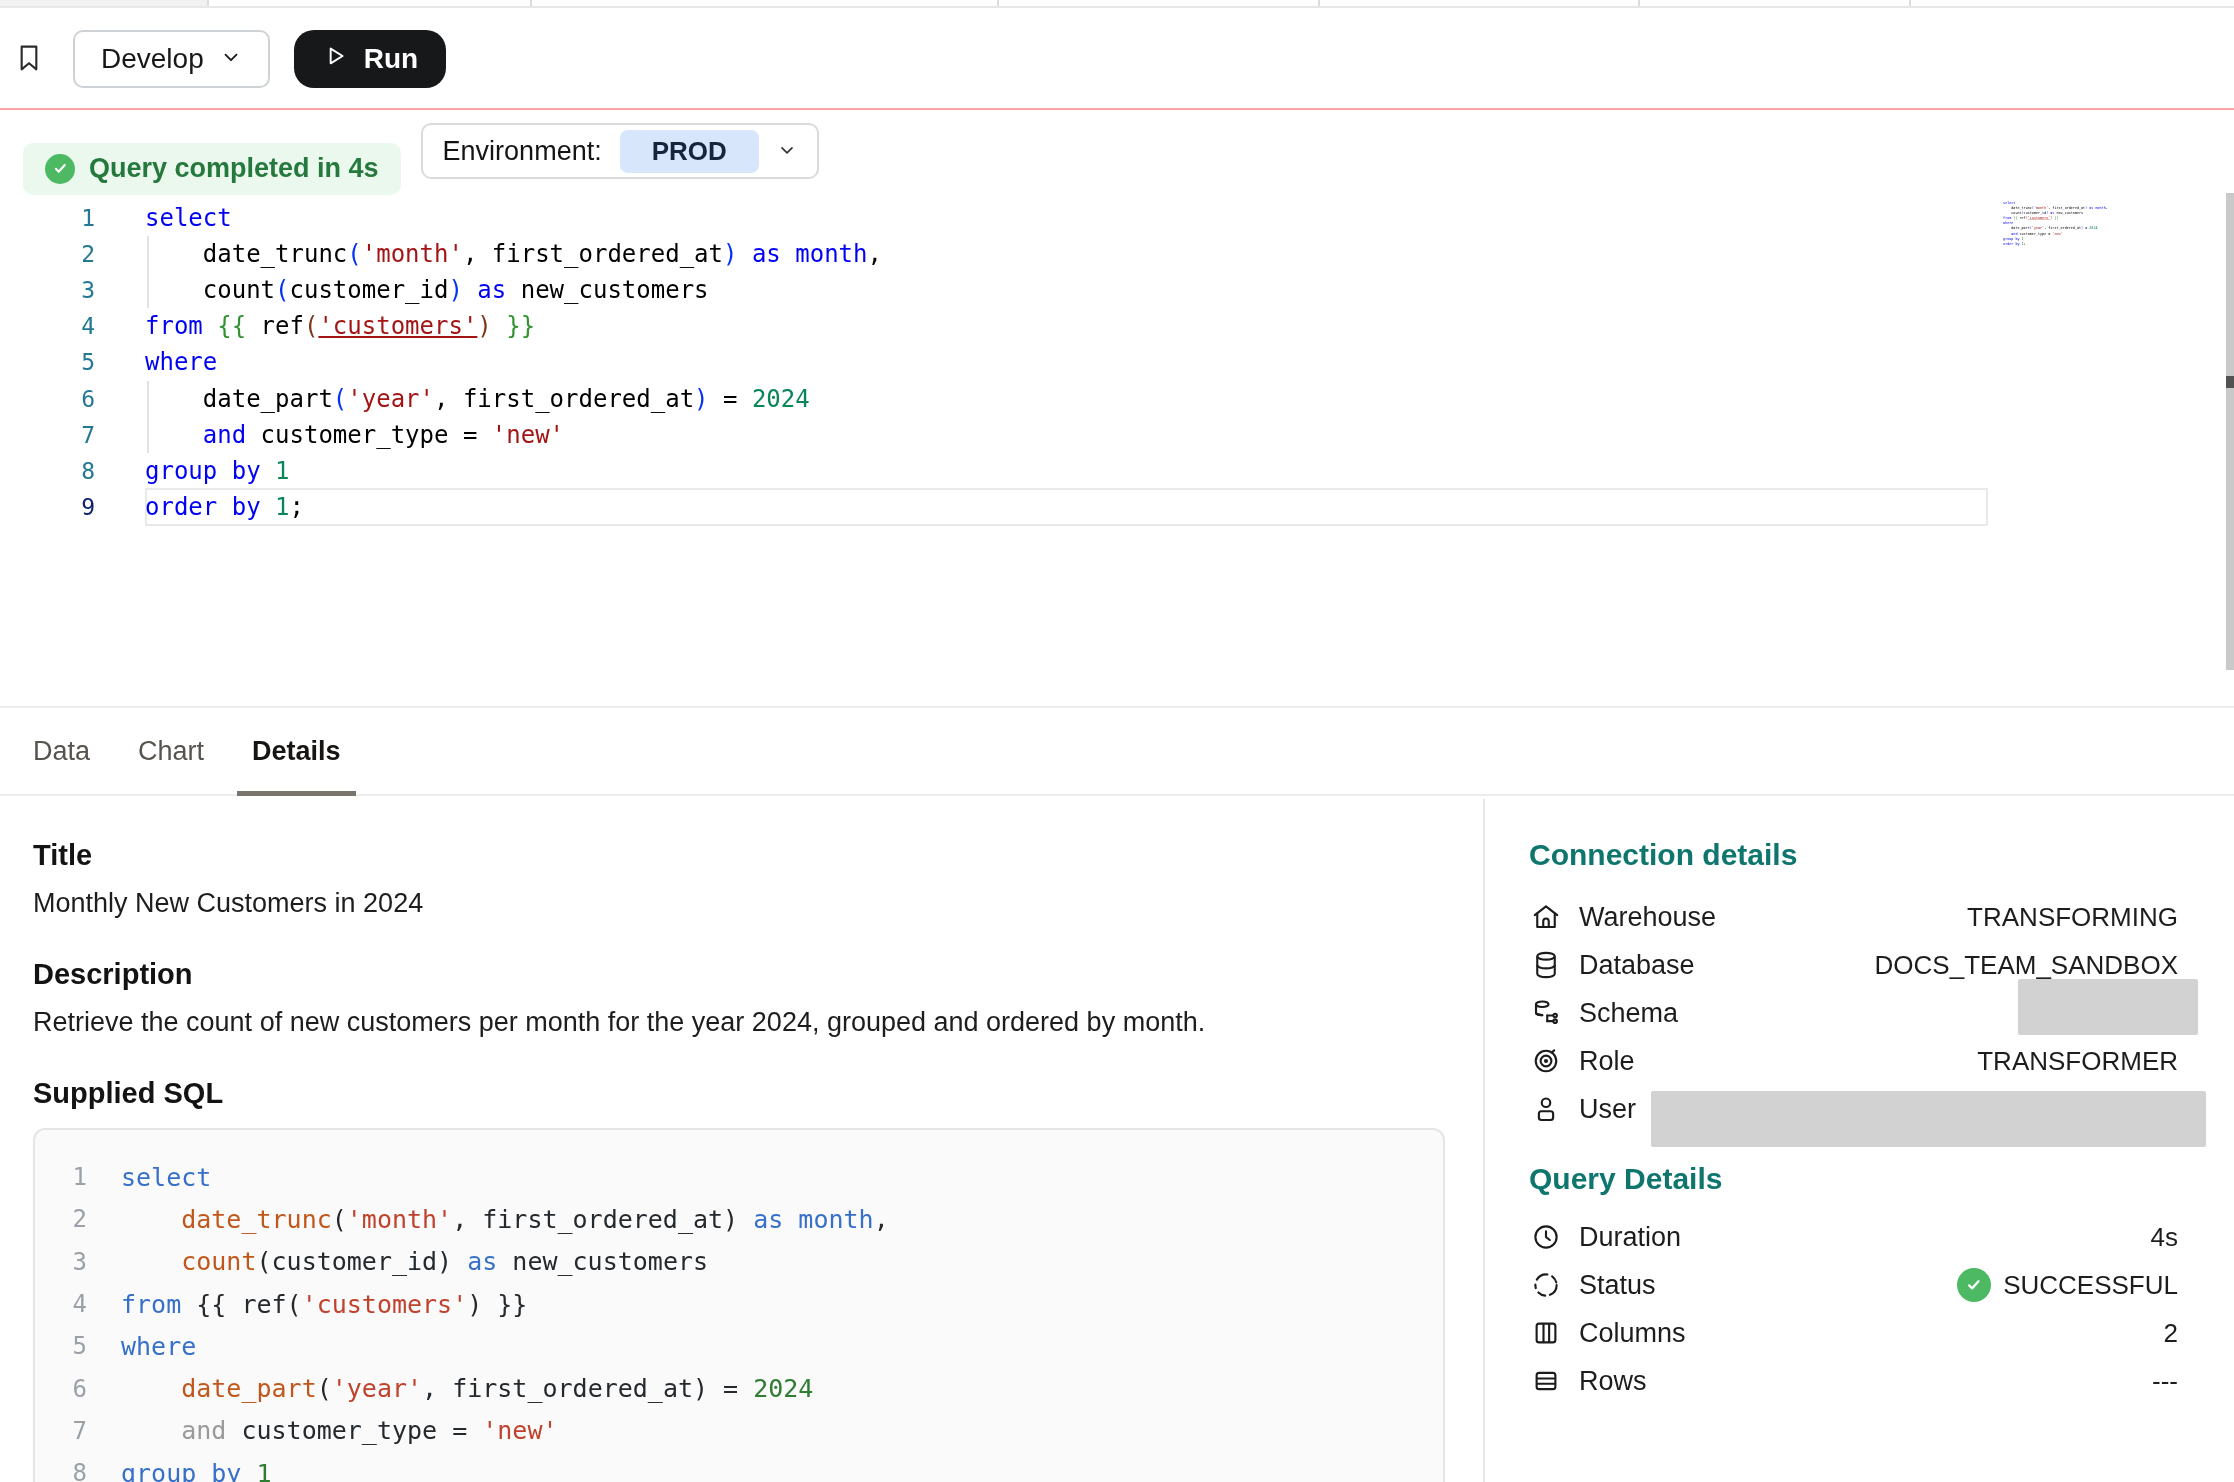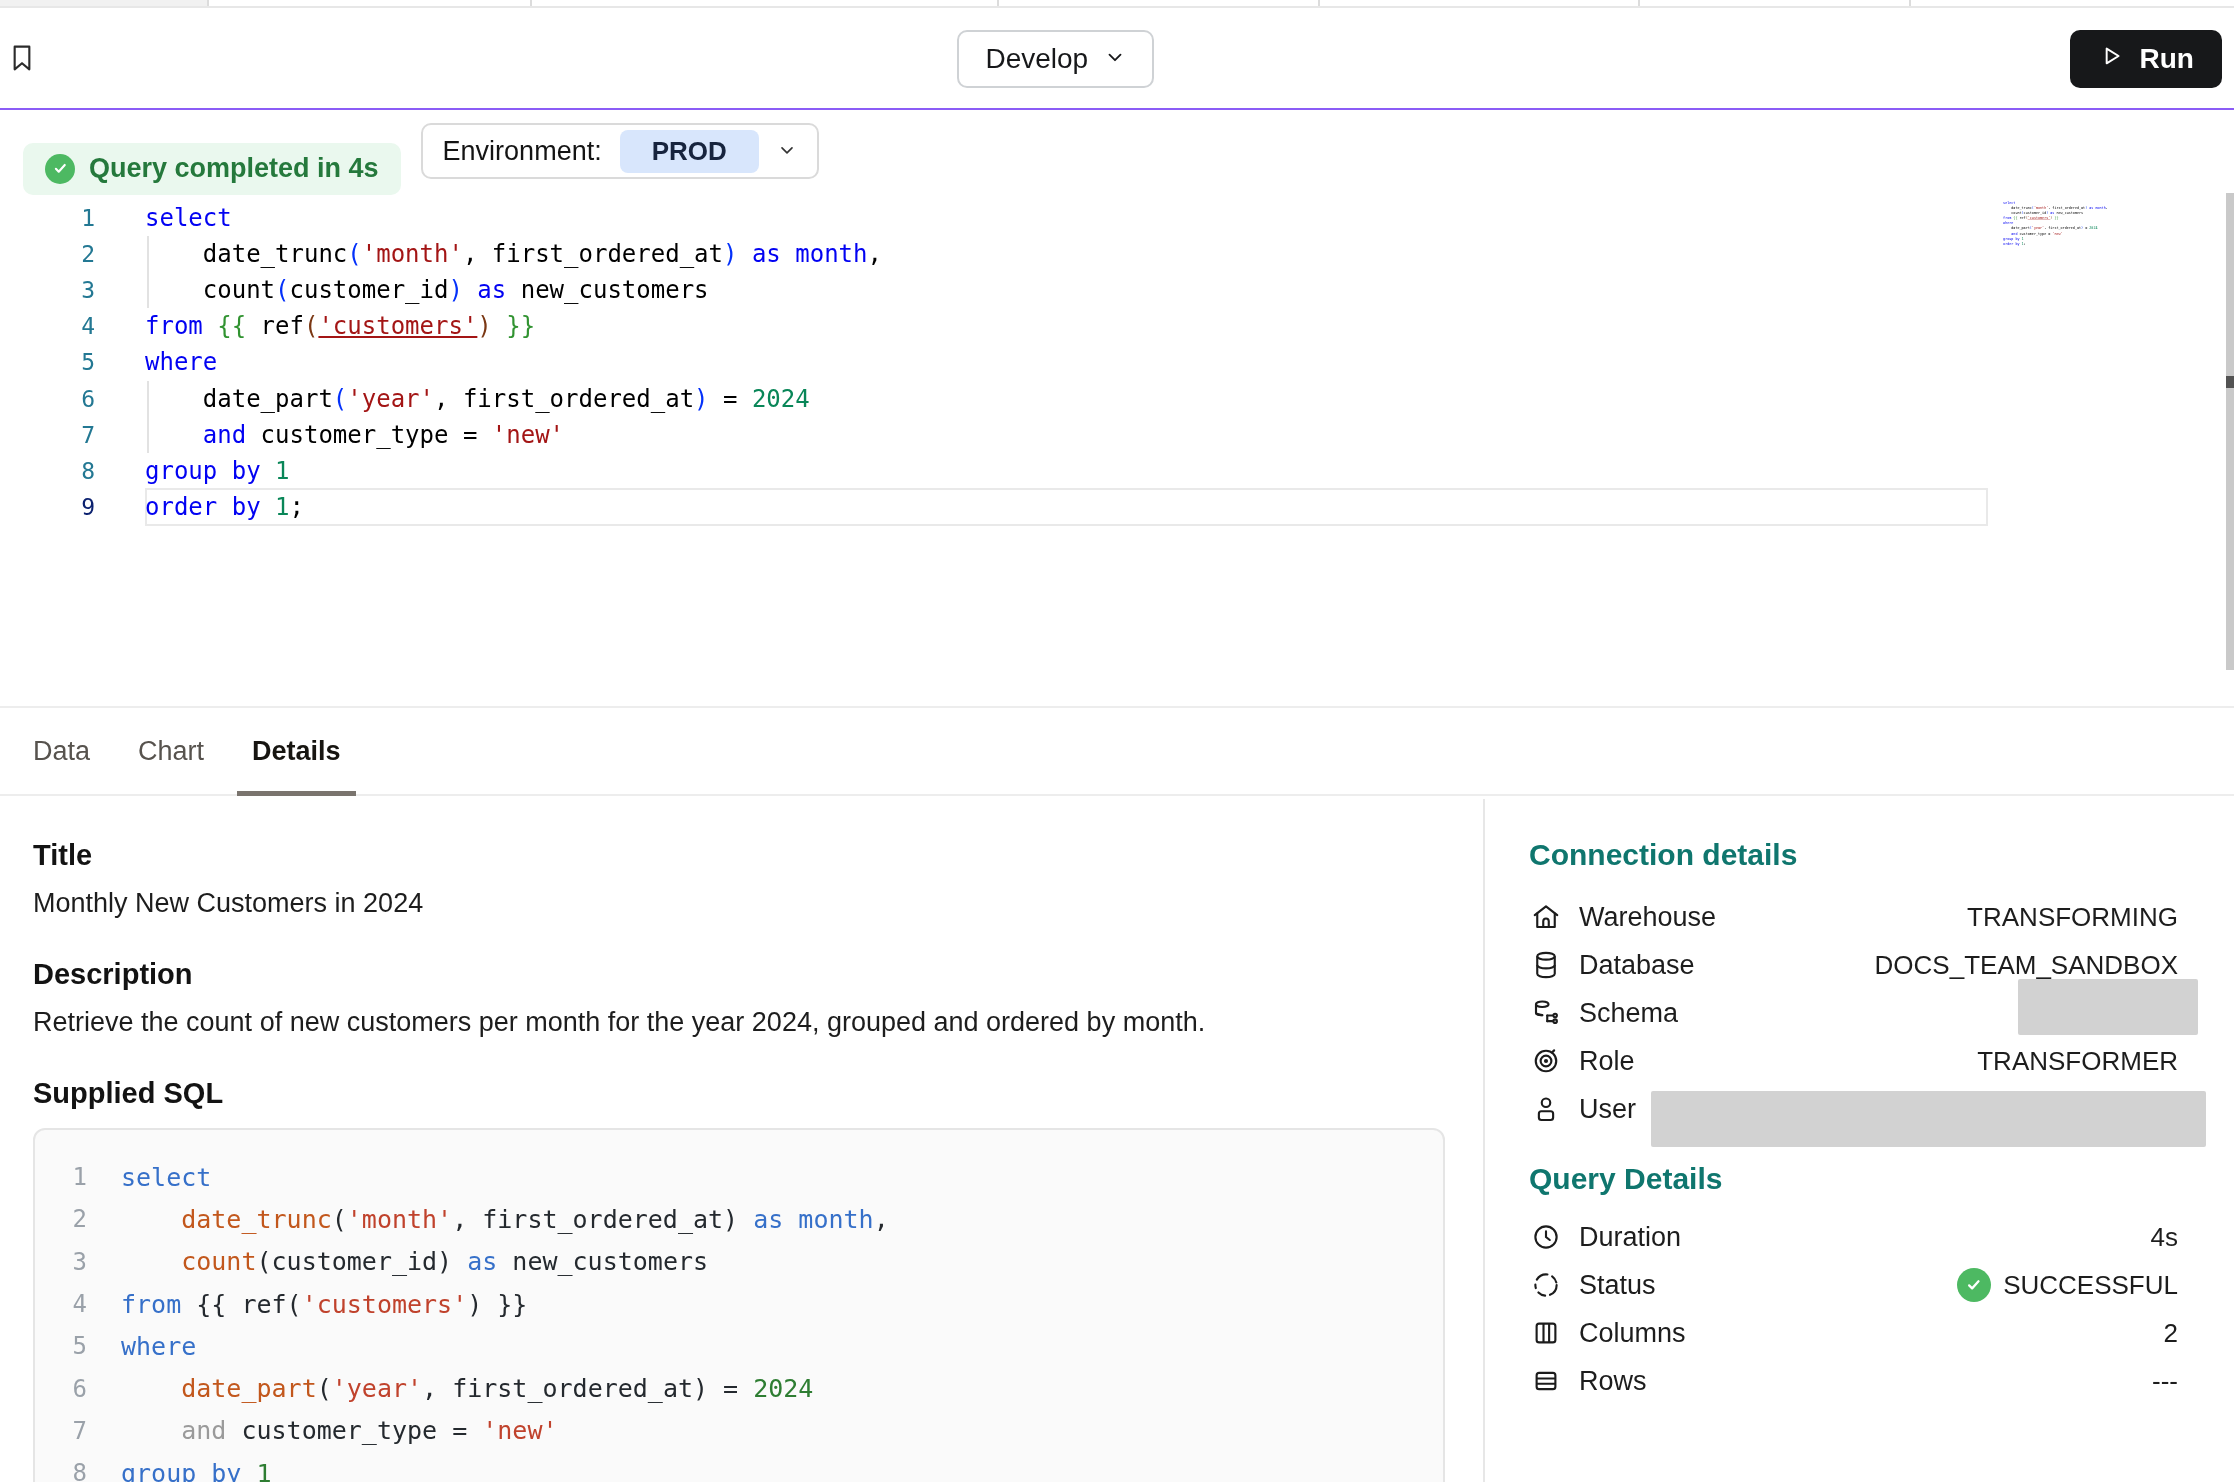--- a/index.html
+++ b/index.html
@@ -8,27 +8,27 @@
     position: relative; width: 2234px; height: 1482px; overflow: hidden;
     background: #fff; font-family: "Liberation Sans", sans-serif; color: #1b1b1b;
   }
 
   
   .top-strip { position: absolute; top: 0; left: 0; right: 0; height: 8px; background: #fff; border-bottom: 2px solid #e7e7e7; }
   .top-strip .active-seg { position: absolute; left: 0; top: 0; width: 207px; height: 6px; background: #f1f1f1; }
   .top-strip .tab-sep { position: absolute; top: 0; width: 2px; height: 6px; background: #dcdcdc; }
 
   
-  .toolbar { position: absolute; top: 10px; left: 0; right: 0; height: 100px; border-bottom: 2px solid #8b5cf6;
-             display: flex; align-items: center; justify-content: space-between; padding-right: 12px; }
+  .toolbar { position: absolute; top: 10px; left: 0; right: 0; height: 100px; border-bottom: 2px solid #fca5a5;
+             display: flex; align-items: center; justify-content: flex-start; padding-right: 12px; padding-left: 7px; }
   .icon-btn { background: none; border: none; padding: 6px; cursor: pointer; color: #2b2b2b; display: flex; margin-right: 22px; }
   .btn-develop { display: flex; align-items: center; gap: 16px; height: 58px; padding: 0 26px; background: #fff;
                  border: 2px solid #cfd2d5; border-radius: 10px; font-family: inherit; font-size: 28px; color: #17181a; font-weight: 500; cursor: pointer; }
   .btn-run { display: flex; align-items: center; gap: 16px; height: 58px; padding: 0 28px; margin-left: 24px;
-             background: var(--run_bg); border: none; border-radius: 10px; font-family: inherit; font-size: 28px; color: #fff; font-weight: 700; cursor: pointer; }
+             background: var(--run_bg); border: none; border-radius: 20px; font-family: inherit; font-size: 28px; color: #fff; font-weight: 700; cursor: pointer; }
 
   
   .statusrow { position: absolute; top: 112px; left: 0; right: 0; height: 78px; display: flex; align-items: center; gap: 20px; padding-left: 23px; }
   .query-badge { display: flex; align-items: center; gap: 14px; height: 52px; padding: 0 22px; border-radius: 10px;
                  background: var(--badge_bg); color: var(--success_text); font-size: 27px; font-weight: 600; margin-top: 35px; }
   .succ-circ { width: 30px; height: 30px; border-radius: 50%; background: var(--success_green); display: inline-flex; align-items: center; justify-content: center; flex: none; }
   .env-select { display: flex; align-items: center; gap: 18px; height: 56px; padding: 0 20px; background: #fff;
                 border: 2px solid #dadada; border-radius: 10px; font-size: 27px; color: #141414; cursor: pointer; }
   .prod-pill { background: var(--prod_bg); color: var(--prod_text); font-weight: 600; padding: 6px 32px; border-radius: 8px; font-size: 26px; }
 

